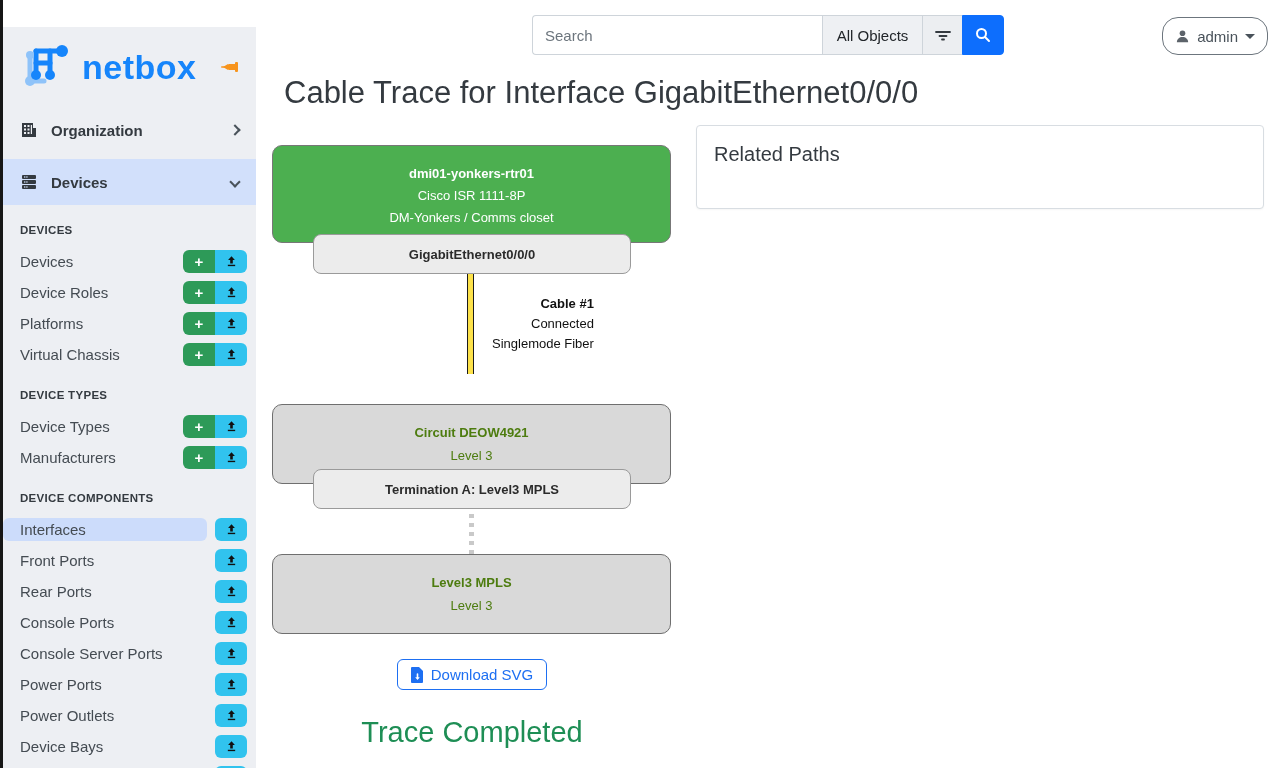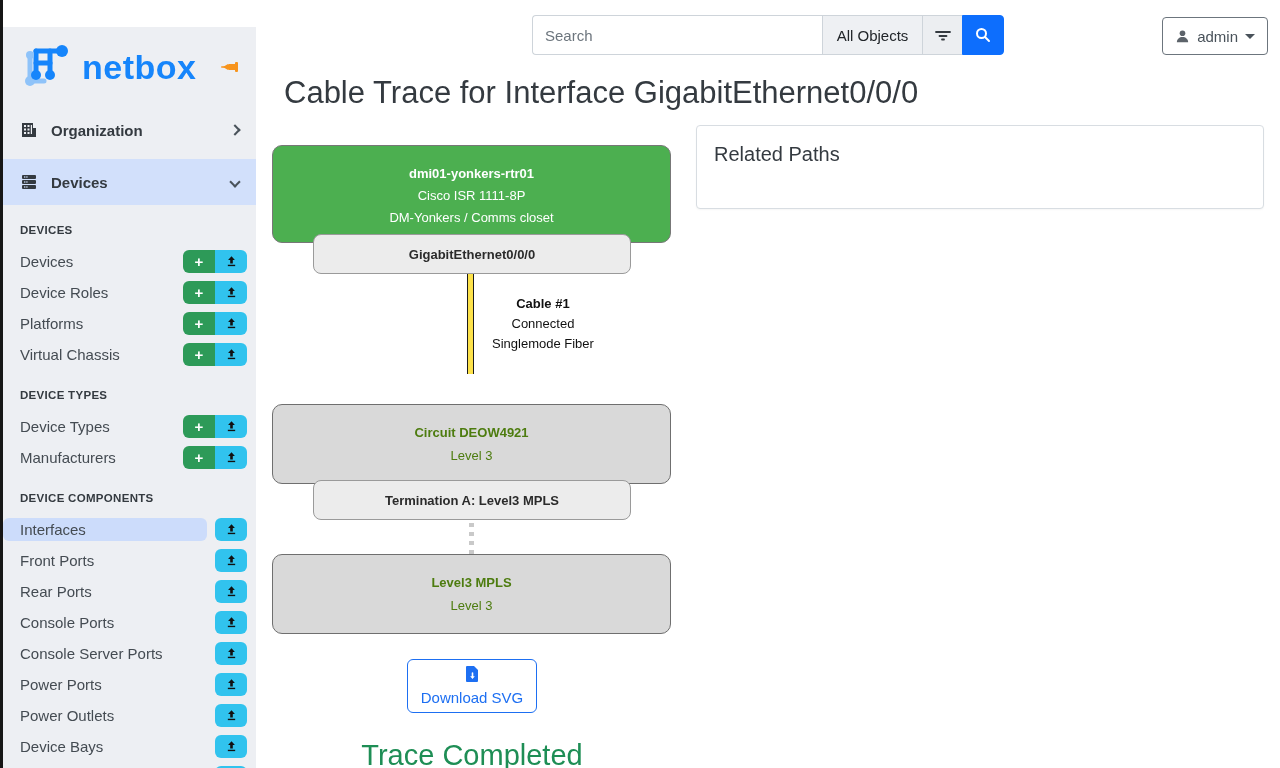--- a/index.html
+++ b/index.html
@@ -80,21 +80,21 @@
     width:40px; background:#eceef1; border:1px solid #ced4da; border-right:none;
     cursor:pointer; display:flex; align-items:center; justify-content:center;
   }
   .go-btn {
     width:42px; background:#0d6efd; border:1px solid #0d6efd; border-radius:0 4px 4px 0;
     cursor:pointer; display:flex; align-items:center; justify-content:center;
   }
   .user-btn {
     position:absolute; right:12px; top:17px; height:38px;
     display:flex; align-items:center; gap:7px;
-    background:#ffffff; border:1px solid #6c757d; border-radius:4px;
+    background:#ffffff; border:1px solid #6c757d; border-radius:16px;
     padding:0 12px; font-size:15px; color:#49525a; cursor:pointer;
     font-family:"Liberation Sans",sans-serif;
   }
   .caret-down { width:0; height:0; border-left:5px solid transparent; border-right:5px solid transparent; border-top:5px solid #49525a; }
 
   .page-title {
     font-size:31px; font-weight:400; color:#343a40; padding:5px 17px 0 17px;margin-left:11px;
   }
 
   .content-cols { display:flex; align-items:flex-start; padding:0 16px; gap:24px; margin-top:14px; }
@@ -123,36 +123,35 @@
     background:#d9d9d9; border:1px solid #6f6f6f; border-radius:10px;
     text-align:center; color:#4d7c0f; font-size:13px; padding-top:20px; z-index:2;
   }
   .big-gray .bg-title { font-weight:700; margin-bottom:8px; }
   .cable-line {
     position:absolute; left:195px; top:129px; width:7px; height:100px;
     background:#fde24a; border-left:1px solid #1b1b1b; border-right:1px solid #1b1b1b;
     z-index:1;
   }
   .cable-label {
-    position:absolute; left:220px; top:149px; text-align:center;
+    position:absolute; left:220px; top:149px; text-align:right;
     font-size:13px; color:#111111; line-height:20px;
   }
   .cable-label .cl-name { font-weight:700; }
   .dashed-line {
     position:absolute; left:197px; top:369px; width:5px; height:40px;
     background:repeating-linear-gradient(to bottom, #c9c9c9 0 4px, transparent 4px 9px);
     z-index:1;
   }
   .download-wrap { text-align:center; margin-top:25px; }
   .download-btn {
     display:inline-flex; align-items:center; gap:7px;
     background:#ffffff; border:1px solid #1d6ff2; border-radius:6px;
     color:#1d6ff2; font-size:15px; padding:6px 13px; cursor:pointer;
     font-family:"Liberation Sans",sans-serif;
-    flex-direction:column;
   }
   .trace-status {
     text-align:center; margin-top:26px; font-size:29px; color:#1e8e55;
   }
 
   
   .card {
     flex:1; background:#ffffff; border:1px solid #d8dde2; border-radius:4px;
     padding:17px 17px 22px 17px; margin-right:0;
     box-shadow:0 1px 2px rgba(0,0,0,0.04);
@@ -470,21 +469,21 @@
           <div>Connected</div>
           <div>Singlemode Fiber</div>
         </div>
 
 
         <div class="big-gray" style="top:259px;">
           <div class="bg-title">Circuit DEOW4921</div>
           <div>Level 3</div>
         </div>
 
-        <div class="small-box" style="top:335px;">
+        <div class="small-box" style="top:324px;">
           <span>Termination A: Level3 MPLS</span>
         </div>
 
         <div class="dashed-line"></div>
 
         <div class="big-gray" style="top:409px;">
           <div class="bg-title">Level3 MPLS</div>
           <div>Level 3</div>
         </div>
       </div>

